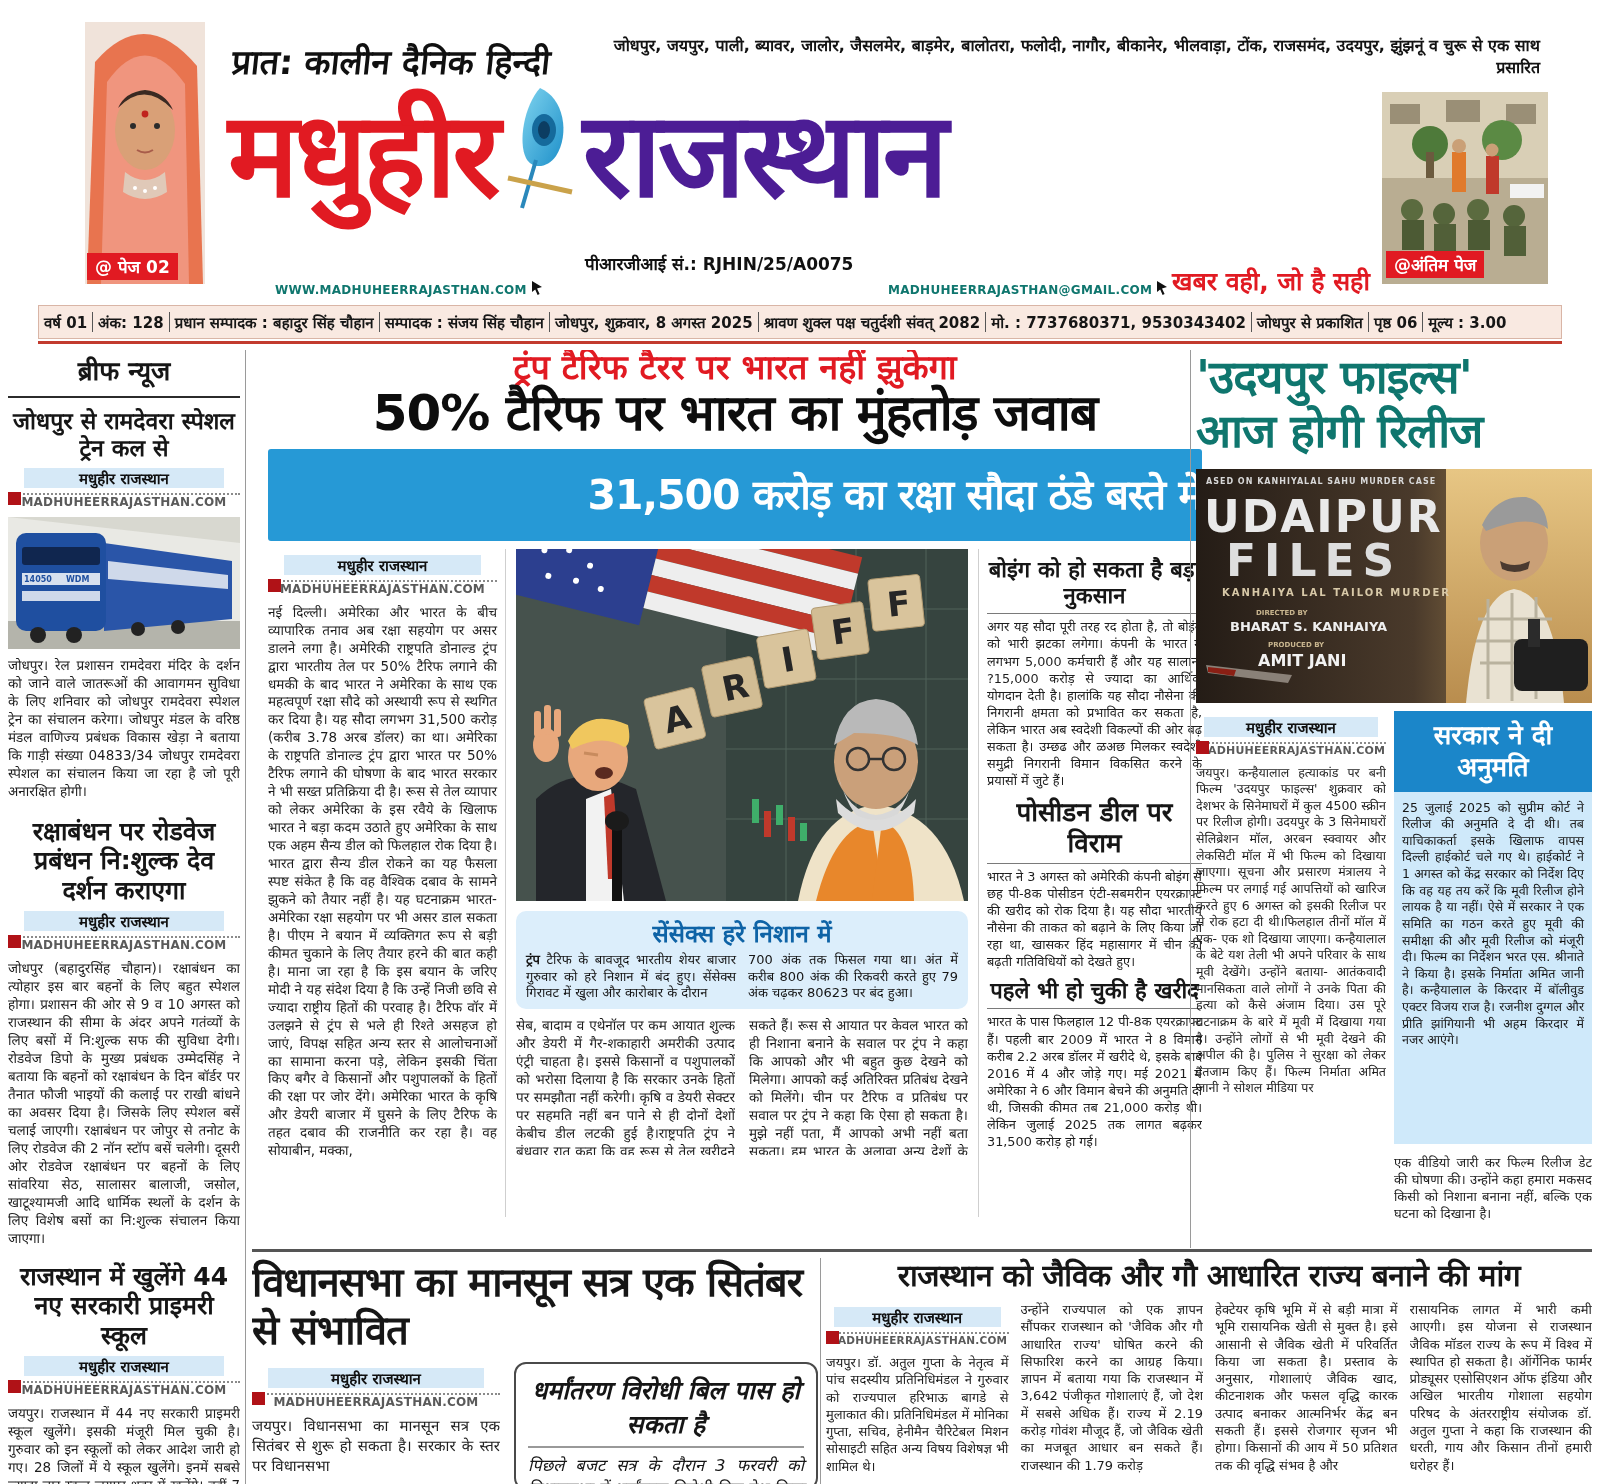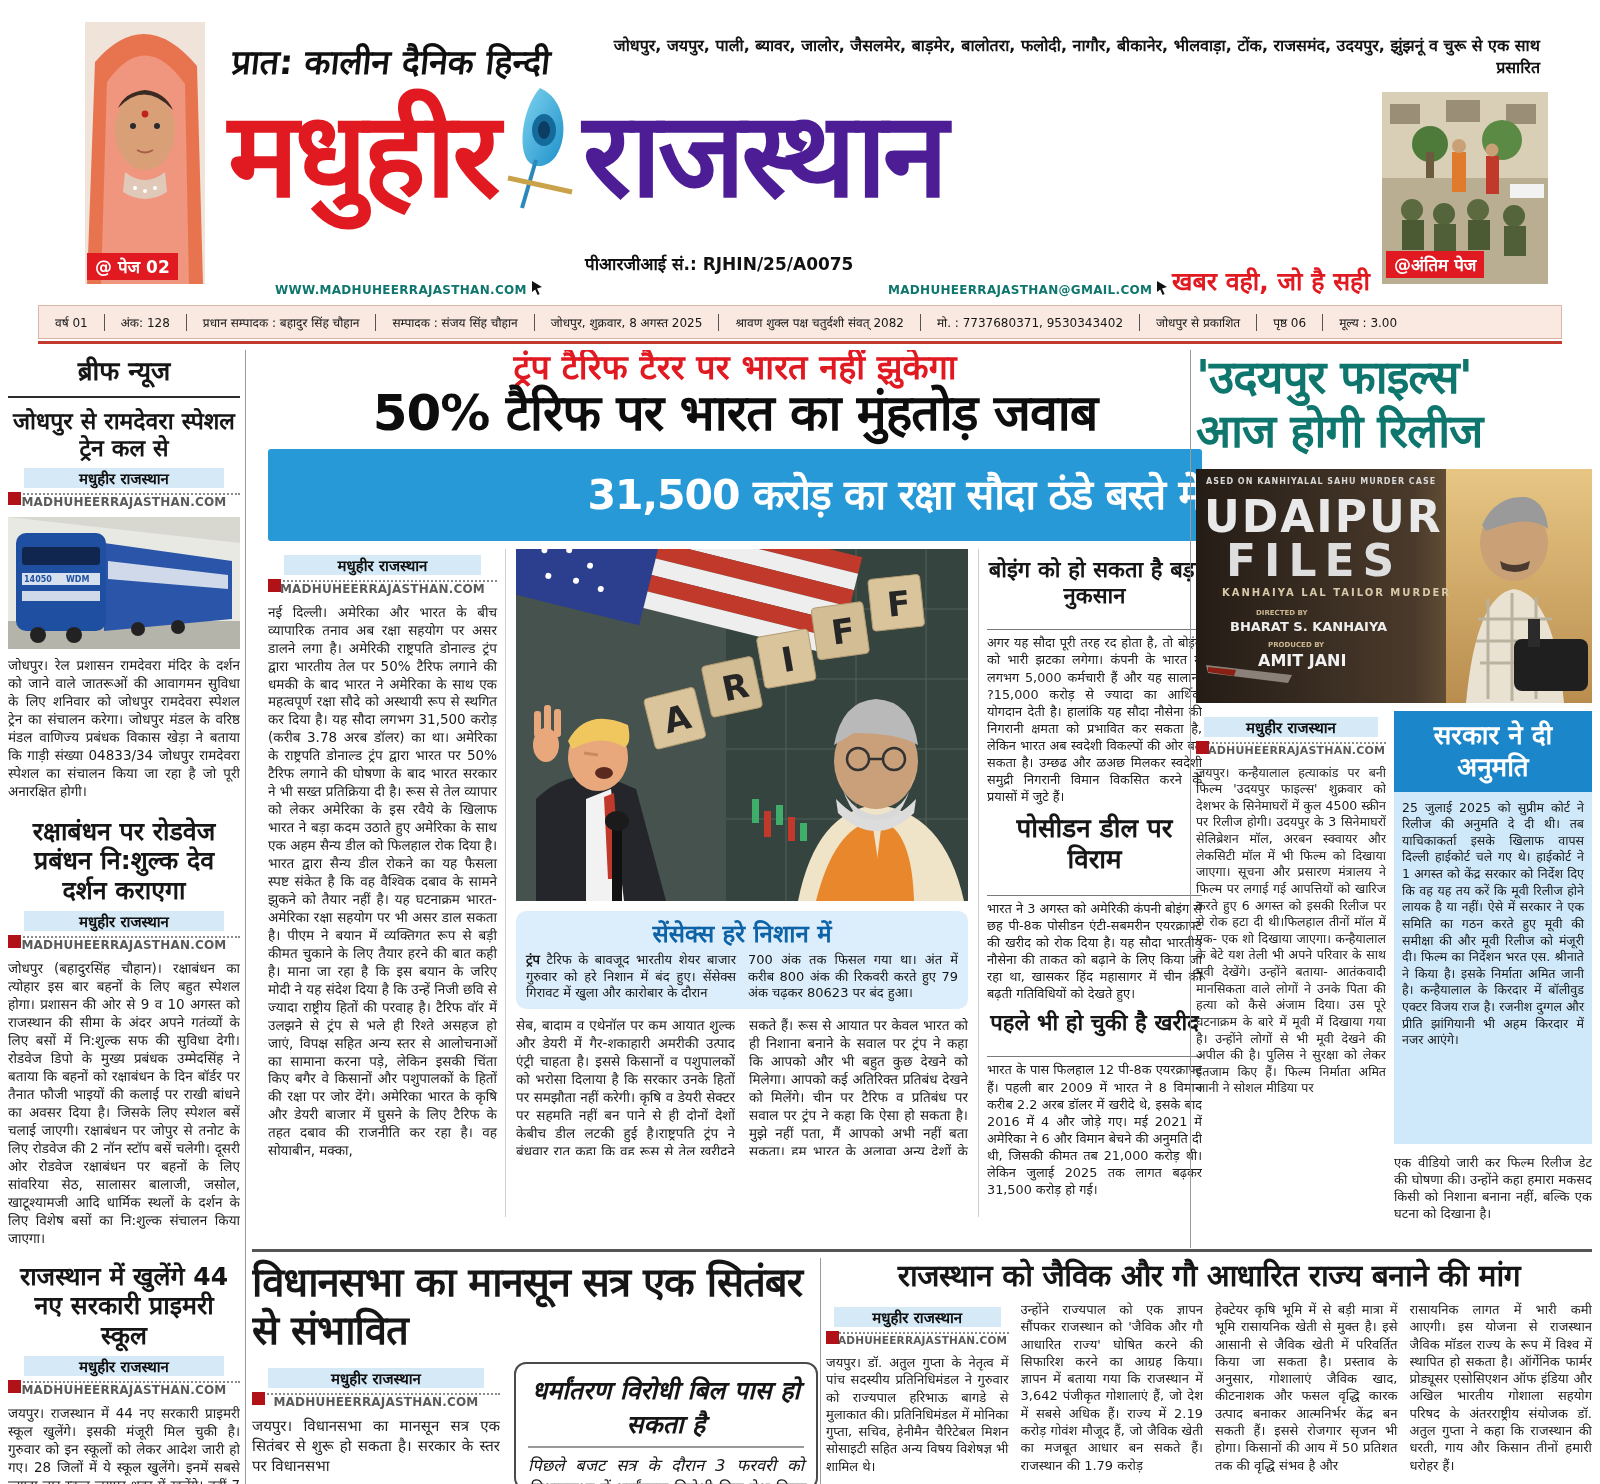--- a/index.html
+++ b/index.html
@@ -14,38 +14,38 @@
   .mast-red{font-size:118px;font-weight:bold;color:var(--red,#e11a22);letter-spacing:-4px;line-height:1}
   .mast-black{font-size:118px;font-weight:bold;color:#4c1d95;letter-spacing:-4px;line-height:1}
   .cities{font-size:16px;font-weight:bold;text-align:right;color:#131313}
   .photo-label{position:absolute;background:var(--red,#e11a22);color:#fff;font-weight:bold;font-size:17px;padding:2px 8px}
   .small-bold{font-weight:bold;font-size:12px;color:#0f766e;letter-spacing:.3px}
   .prgi{font-weight:bold;font-size:17px;color:#111}
   .slogan{font-weight:bold;font-size:25px;color:var(--red,#e11a22)}
   .cursor-icon{display:inline-block;vertical-align:-2px;margin-left:4px}
   
   .infobar{display:flex;align-items:center;background:#f9e9e1;border:1px solid #d9b5a6;height:34px;overflow:hidden;white-space:nowrap}
-  .infobar span{font-weight:normal;font-size:12px;padding:0 16px;border-right:1px solid #555}
+  .infobar span{font-weight:bold;font-size:15px;padding:0 5px;border-right:1px solid #555}
   .infobar span:last-child{border-right:none}
   .redline{position:absolute;height:3px;background:#c23b2e}
   
   .byline{margin:6px 0 8px;position:relative}
   .byline-band{background:#d6e9f7;font-weight:bold;font-size:15px;text-align:center;margin:0 16px;color:#101010}
   .byline-rule{position:relative;border-bottom:2px dotted #8a8a8a;height:6px;margin-top:1px}
   .redsq{position:absolute;left:0;top:3px;width:13px;height:13px;background:#b01217}
   .byline-site{text-align:center;font-weight:bold;font-size:12px;color:#5a5a5a;letter-spacing:.2px}
   
   .section-head{font-size:26px;font-weight:bold;text-align:center;border-bottom:2px solid #2b2b2b;padding-bottom:8px;margin-bottom:6px}
   .brief-headline{font-size:23px;font-weight:bold;text-align:center;line-height:1.18;margin:10px 0 2px}
   .body-text{font-size:13.5px;line-height:1.33;text-align:justify;color:#1d1d1d}
   
   .kicker{font-size:34px;font-weight:bold;color:var(--red,#e11a22);text-align:center;line-height:1.05}
   .lead-headline{font-size:50px;font-weight:bold;color:#0d0d0d;text-align:center;line-height:1.1;letter-spacing:-1px}
   .banner{background:var(--banner,#2699d6);color:#fff;font-size:41px;font-weight:bold;text-align:right;line-height:92px;height:92px;letter-spacing:-1px;border-radius:3px}
-  .substory-title{font-size:22px;font-weight:bold;text-align:center;line-height:1.2;margin:8px 0 4px;padding-bottom:20px;border-bottom:1px solid #7a7a7a}
+  .substory-title{font-size:22px;font-weight:bold;text-align:center;line-height:1.2;margin:8px 0 4px;padding-bottom:4px;border-bottom:1px solid #7a7a7a}
   .caption-box{background:#dceefb;border-radius:10px;padding:5px 10px 7px}
   .caption-title{font-size:24px;font-weight:bold;color:#0e63a6;text-align:center;margin-bottom:3px}
   .caption-cols{display:flex;gap:12px}
   .caption-cols > div{flex:1;font-size:13px;line-height:1.3;text-align:justify}
   
   .bluebox-head{background:var(--boxblue,#1b86c9);color:#fff;font-weight:bold;font-size:26px;text-align:center;line-height:1.25;padding:8px 4px}
   .bluebox-body{background:#cfe9fa;font-size:12.5px;line-height:1.33;text-align:justify;padding:8px;height:352px;overflow:hidden}
   
   .ud-headline{font-size:46px;font-weight:bold;line-height:1.18;letter-spacing:-1px;color:#0f766e}
   .narrow-text{font-size:12.5px;line-height:1.33;text-align:justify;color:#1d1d1d}

